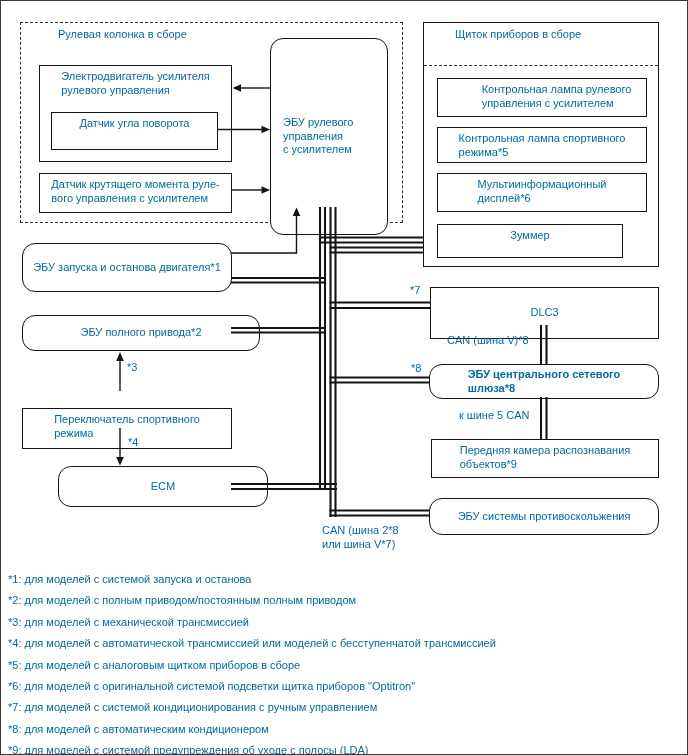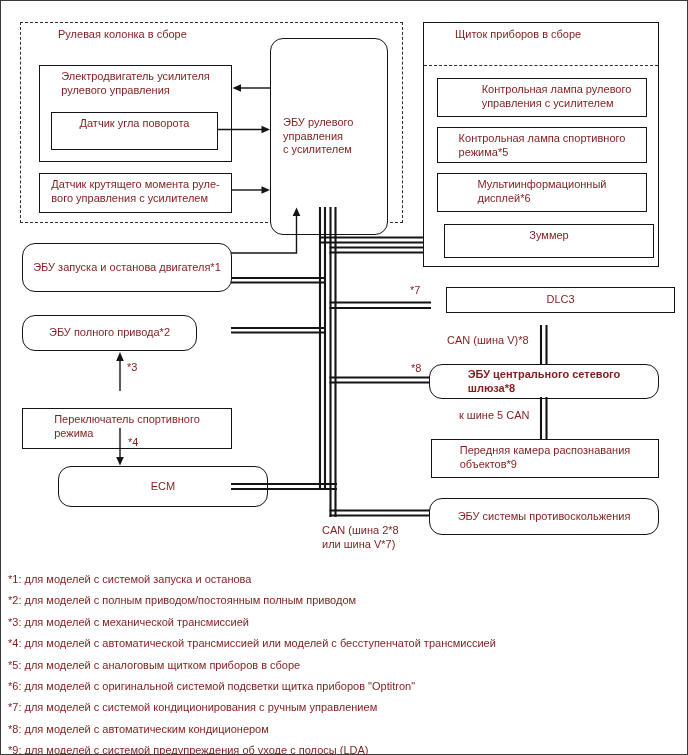--- a/index.html
+++ b/index.html
@@ -1,18 +1,18 @@
 <!DOCTYPE html>
 <html><head>
 <meta charset="utf-8">
 <style>
   html,body{margin:0;padding:0;background:#fff;}
   .canvas{
     position:relative;width:688px;height:755px;background:#ffffff;
-    font-family:"Liberation Sans", sans-serif;color:#7f1d1d;
+    font-family:"Liberation Sans", sans-serif;color:#0369a1;
     box-shadow:inset 0 0 0 1px #3a3a3a;overflow:hidden;
   }
   .txt{white-space:pre-line;font-size:11px;line-height:13.5px;}
   .abs{position:absolute;}
   .group{position:absolute;box-sizing:border-box;background:transparent;}
   .dashed{border:1.5px dashed #2e2e2e;}
   .solid-group{border:1.7px solid #141414;}
   .box{
     position:absolute;box-sizing:border-box;background:#ffffff;
     border:1.6px solid #141414;display:flex;justify-content:center;
@@ -65,39 +65,39 @@
 управления с усилителем</div>
   </div>
   <div class="box top-align" style="left:437px;top:127px;width:210px;height:36px;">
     <div class="txt">Контрольная лампа спортивного
 режима*5</div>
   </div>
   <div class="box top-align" style="left:437px;top:173px;width:210px;height:39px;">
     <div class="txt">Мультиинформационный
 дисплей*6</div>
   </div>
-  <div class="box top-align center-text" style="left:437px;top:224px;width:210px;height:34px;margin-left:7px;">
+  <div class="box top-align center-text" style="left:437px;top:224px;width:186px;height:34px;">
     <div class="txt">Зуммер</div>
   </div>
 
   <div class="box rounded v-center center-text" style="left:22px;top:243px;width:210px;height:49px;">
     <div class="txt">ЭБУ запуска и останова двигателя*1</div>
   </div>
-  <div class="box rounded v-center center-text" style="left:22px;top:315px;width:175px;height:36px;">
+  <div class="box rounded v-center center-text" style="left:22px;top:315px;width:238px;height:36px;">
     <div class="txt">ЭБУ полного привода*2</div>
   </div>
   <div class="box top-align" style="left:22px;top:408px;width:210px;height:41px;">
     <div class="txt">Переключатель спортивного
 режима</div>
   </div>
   <div class="box rounded v-center center-text" style="left:22px;top:466px;width:210px;height:41px;margin-left:36px;">
     <div class="txt">ECM</div>
   </div>
 
-  <div class="box v-center center-text" style="left:430px;top:287px;width:229px;height:26px;margin-left:16px;">
+  <div class="box v-center center-text" style="left:430px;top:287px;width:229px;height:52px;">
     <div class="txt">DLC3</div>
   </div>
   <div class="box rounded v-center" style="left:429px;top:364px;width:230px;height:35px;font-weight:bold;">
     <div class="txt">ЭБУ центрального сетевого
 шлюза*8</div>
   </div>
   <div class="box top-align" style="left:431px;top:439px;width:228px;height:39px;">
     <div class="txt">Передняя камера распознавания
 объектов*9</div>
   </div>

